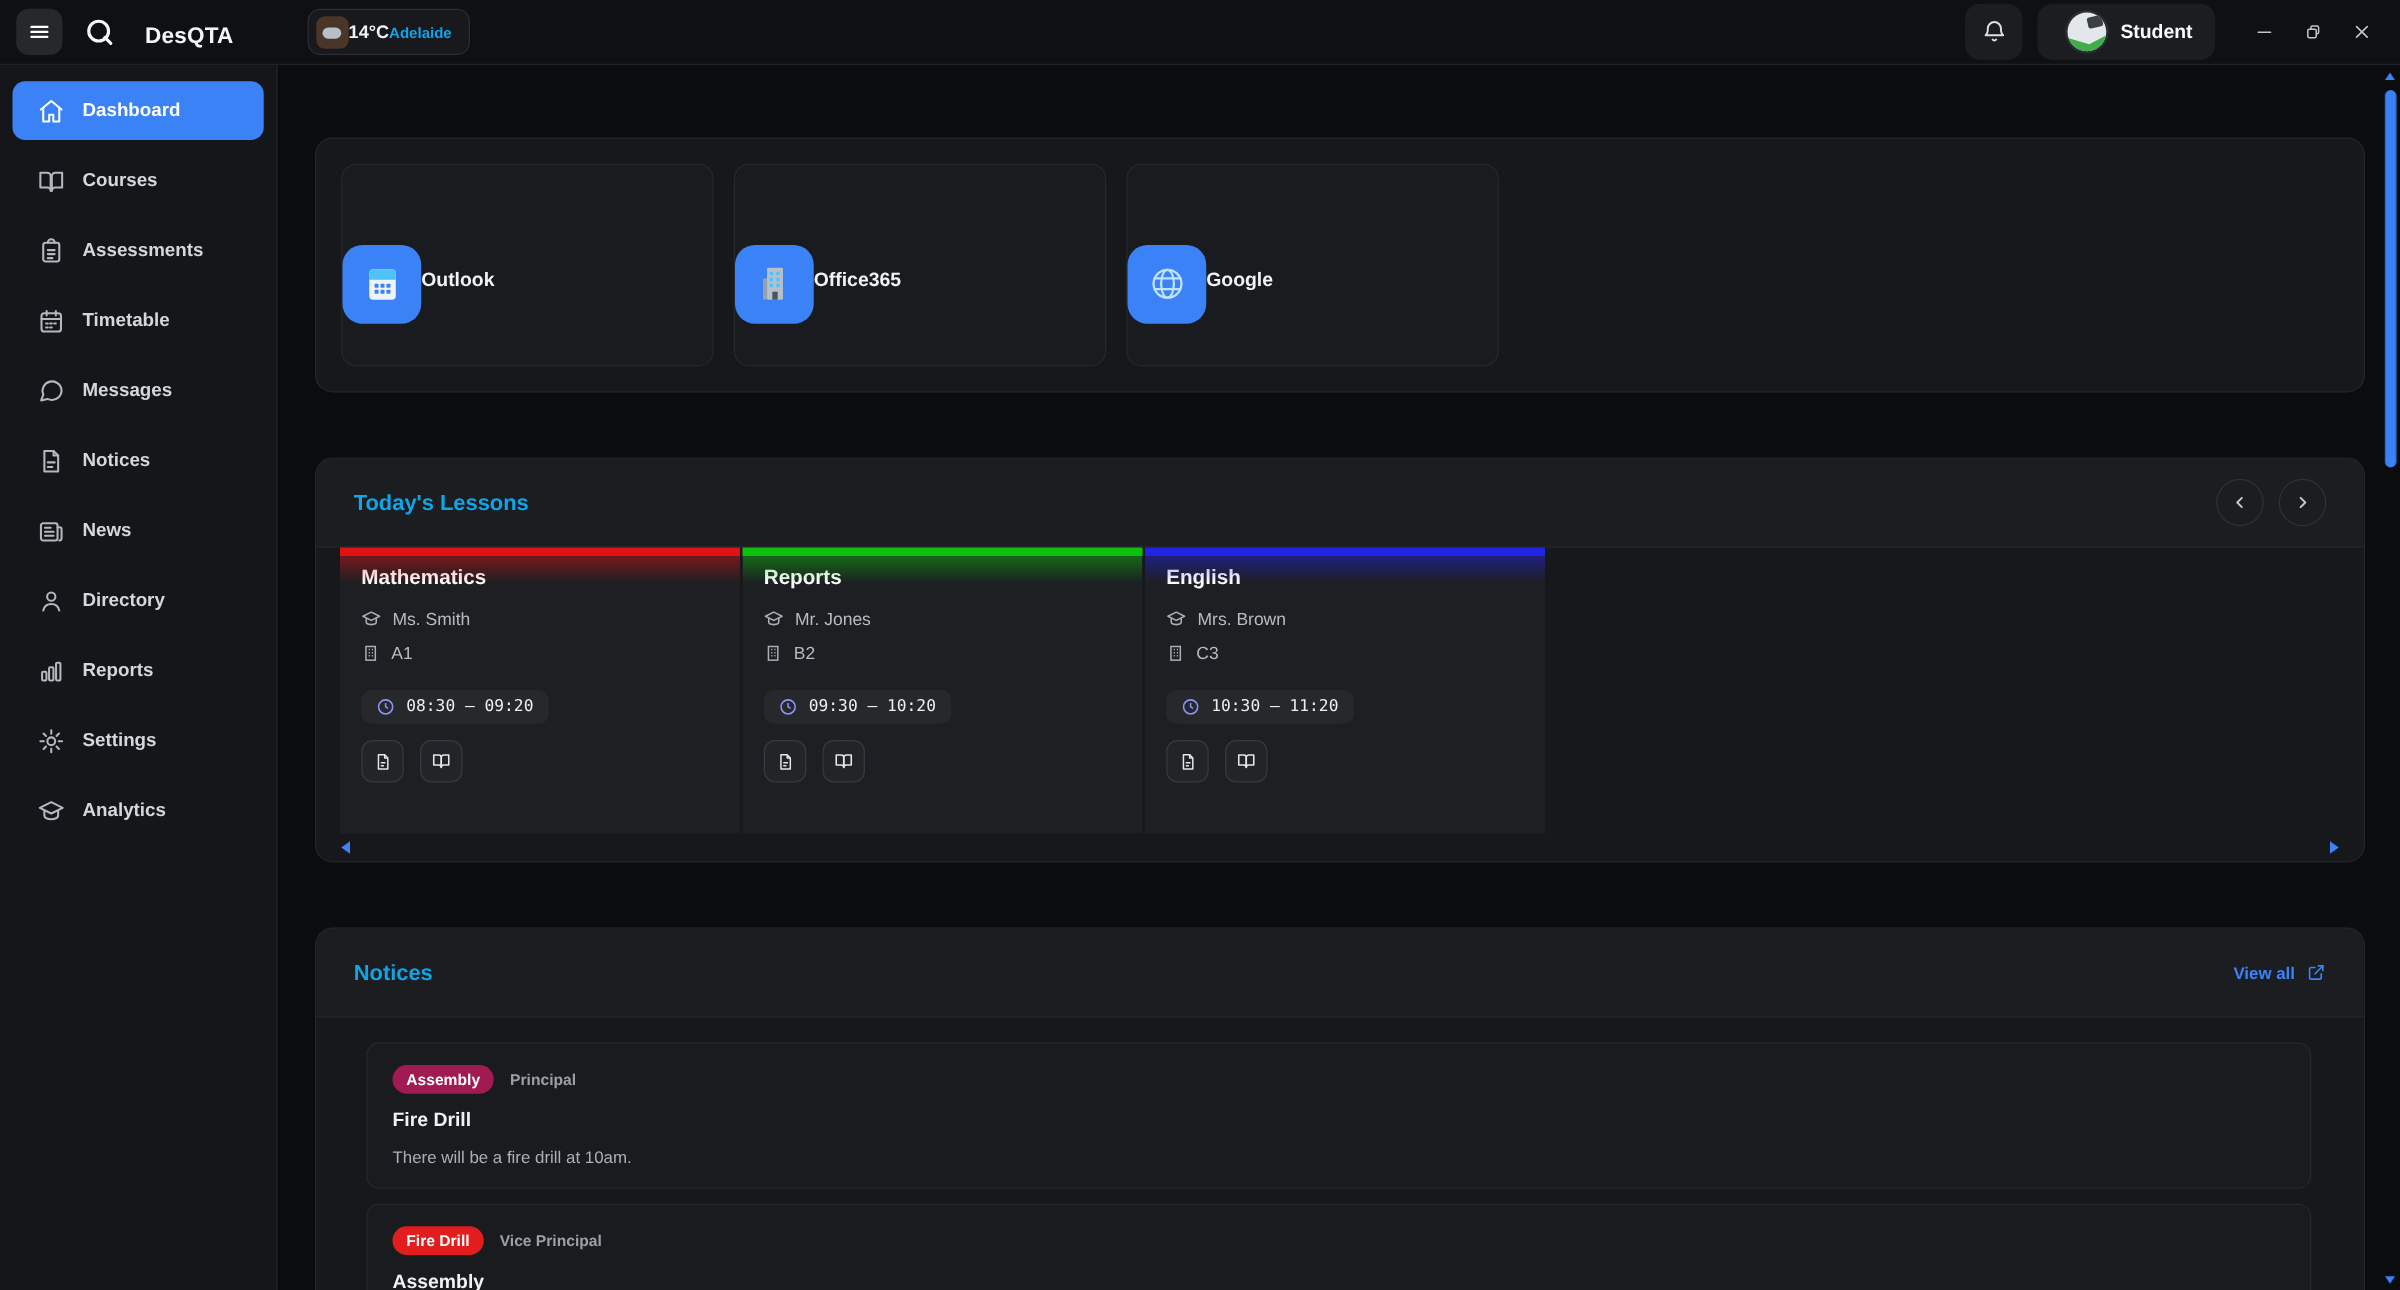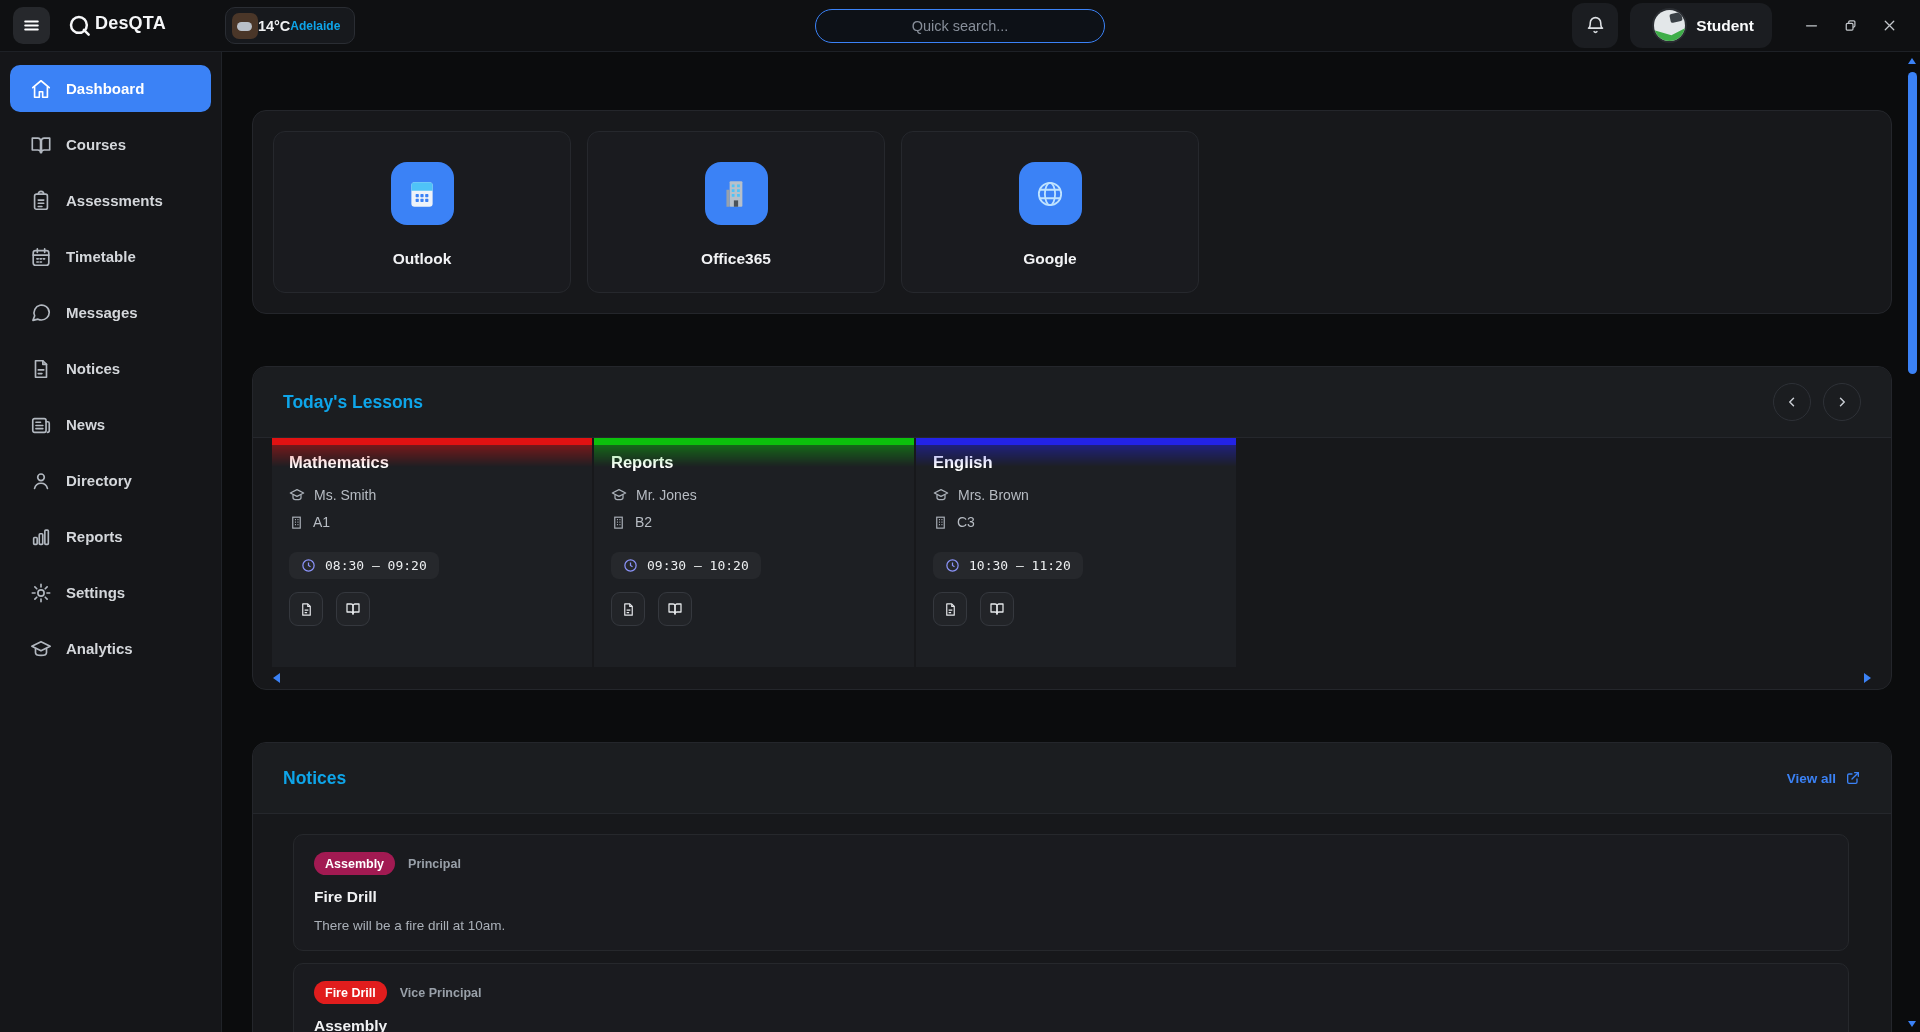--- a/index.html
+++ b/index.html
@@ -5,21 +5,21 @@
   * { margin:0; padding:0; box-sizing:border-box; }
   html,body { width:1920px; height:1032px; overflow:hidden; background:#0b0c0d;
               font-family:"Liberation Sans", sans-serif; color:#e8eaee; }
 
   
   .titlebar { height:52px; display:flex; align-items:center; padding:0 16px 0 13px;
               background:#0f1012; border-bottom:1px solid #1e2126; position:relative; z-index:6; }
   .tb-left { display:flex; align-items:center; gap:17px; }
   .hamburger { width:37px; height:37px; border-radius:10px; background:#26282c; border:none;
                display:grid; place-items:center; color:#fff; cursor:pointer; }
-  .logo-row { display:flex; align-items:flex-start; gap:2px; }
+  .logo-row { display:flex; align-items:flex-end; gap:23px; }
   .app-title { font-size:18px; font-weight:700; color:#f5f6f8; letter-spacing:.2px; }
   .weather { margin-left:42px; height:37px; border-radius:10px; background:#17191d;
              border:1px solid #2a2d33; display:flex; align-items:center; padding:0 14px 0 6px;justify-content:flex-end; }
   .weather-ic { width:26px; height:26px; border-radius:7px; background:#4a3628; position:relative; }
   .weather-ic .cloud { position:absolute; left:5px; top:9px; width:15px; height:9px;
                        border-radius:6px; background:#b9bfc7; }
   .weather-temp { font-size:14.5px; font-weight:700; color:#f0f1f3; }
   .weather-city { font-size:12px; font-weight:700; color:#0ea5e9; }
 
   .search-wrap { position:absolute; left:50%; top:9px; transform:translateX(-50%); }
@@ -59,21 +59,21 @@
   .main { flex:1; padding:0 28px 0 30px; position:relative; overflow:hidden; }
 
   .card { background:#17181b; border:1px solid #24262b; border-radius:14px; overflow:hidden; }
   .card-header { height:71px; display:flex; align-items:center; padding:0 30px;
                  background:#1b1d20; border-bottom:1px solid #25272c; }
   .card-title { font-size:17.5px; font-weight:700; color:#0ea5e9; }
 
   
   .shortcuts { margin-top:58px; padding:20px; display:flex; gap:16px; }
   .tile { width:298px; height:162px; background:#1a1b1f; border:1px solid #26282d;
-          border-radius:12px; display:flex; flex-direction:column; align-items:center;
+          border-radius:12px; display:flex; flex-direction:row; align-items:center;
           cursor:pointer; font-family:"Liberation Sans", sans-serif; }
   .tile-icon { width:63px; height:63px; border-radius:16px; background:#3b82f6; margin-top:30px;
                display:grid; place-items:center; }
   .tile-label { margin-top:25px; font-size:15.5px; font-weight:700; color:#f2f3f5; }
 
   
   .lessons { margin-top:52px; }
   .lessons-nav { margin-left:auto; display:flex; gap:12px; }
   .nav-circle { width:38px; height:38px; border-radius:50%; border:1px solid #2e3137;
                 background:transparent; color:#c6cad0; display:grid; place-items:center; cursor:pointer; }
@@ -150,23 +150,20 @@
     </div>
     <div class="weather">
       <span class="weather-ic">
           <span class="cloud"></span>
         </span>
       <span class="weather-temp">14°C</span>
       <span class="weather-city">Adelaide</span>
     </div>
   </div>
 
-  <div class="search-wrap">
-    <input class="search-input" type="text" placeholder="Quick search..." style="">
-  </div>
 
   <div class="tb-right">
     <button class="bell-btn">
       <span>
         <svg width="21" height="21" viewBox="0 0 24 24" fill="none" stroke="currentColor" stroke-width="1.8" stroke-linecap="round" stroke-linejoin="round">
             <path d="M18 9a6 6 0 1 0-12 0c0 5-2 6-2 6h16s-2-1-2-6"></path>
             <path d="M10.4 19a1.9 1.9 0 0 0 3.2 0"></path>
           </svg>
       </span>
     </button>

